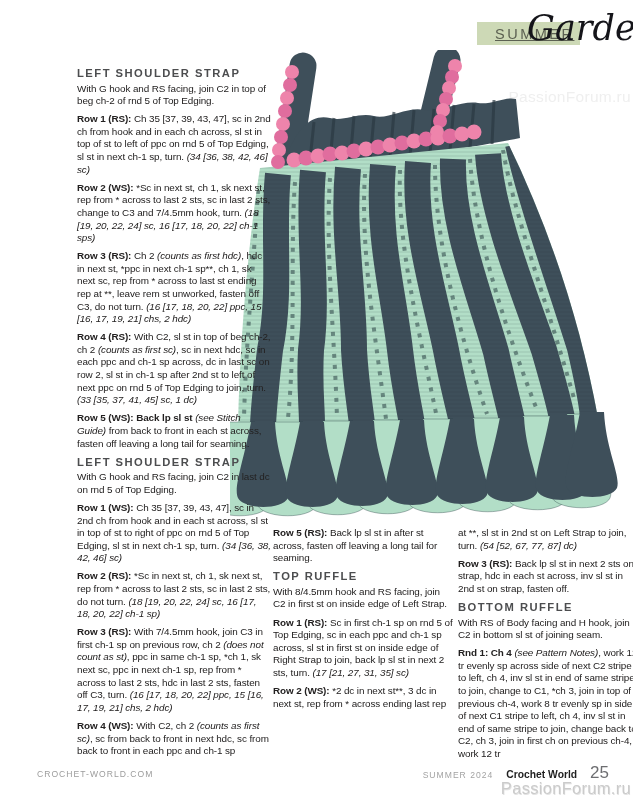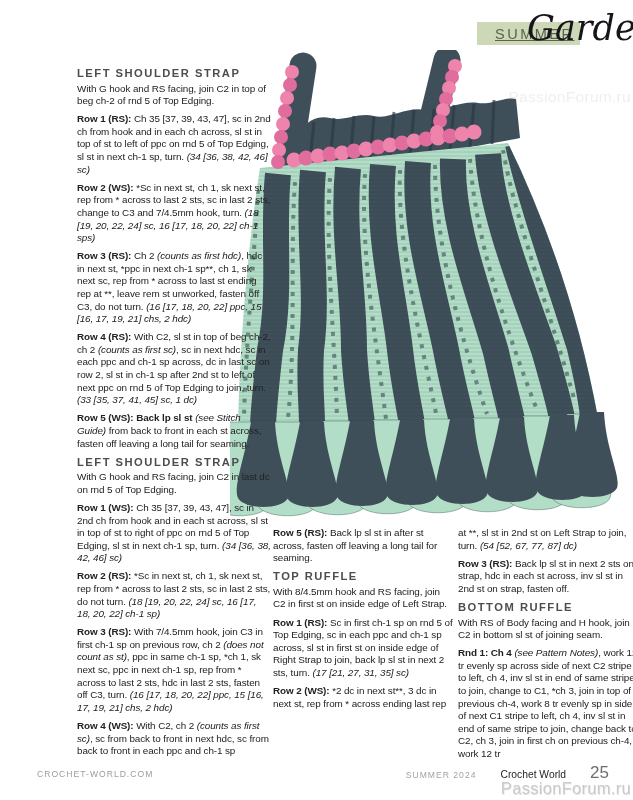--- a/index.html
+++ b/index.html
@@ -54,24 +54,24 @@
   .f-dark{fill:var(--c-dark);}
   .f-mint{fill:var(--c-mint);}
   .f-pink{fill:var(--c-pink);}
   .f-pink2{fill:var(--c-pink2);}
   .st-dark{stroke:var(--c-dark);}
   
   #footer-left{
     position:absolute;left:37px;top:769px;font-size:8.6px;letter-spacing:1px;color:#9c9c9c;
   }
   #footer-right{
-    position:absolute;right:24px;top:763px;display:flex;align-items:baseline;gap:24px;
+    position:absolute;right:24px;top:763px;display:flex;align-items:baseline;gap:13px;
   }
   #footer-issue{font-size:8.6px;letter-spacing:1px;color:#a3a3a3;}
-  #footer-mag{font-size:10.3px;font-weight:normal;color:#1f1f1f;}
+  #footer-mag{font-size:10.3px;font-weight:bold;color:#1f1f1f;}
   #footer-page{font-size:17px;color:#6d6e71;}
 </style>
 </head>
 <body>
 
 <div id="header-band">
   <span id="kicker">SUMMER</span>
 </div>
 <div id="script-title">Garden</div>
 <div id="watermark-top" class="watermark">PassionForum.ru</div>

